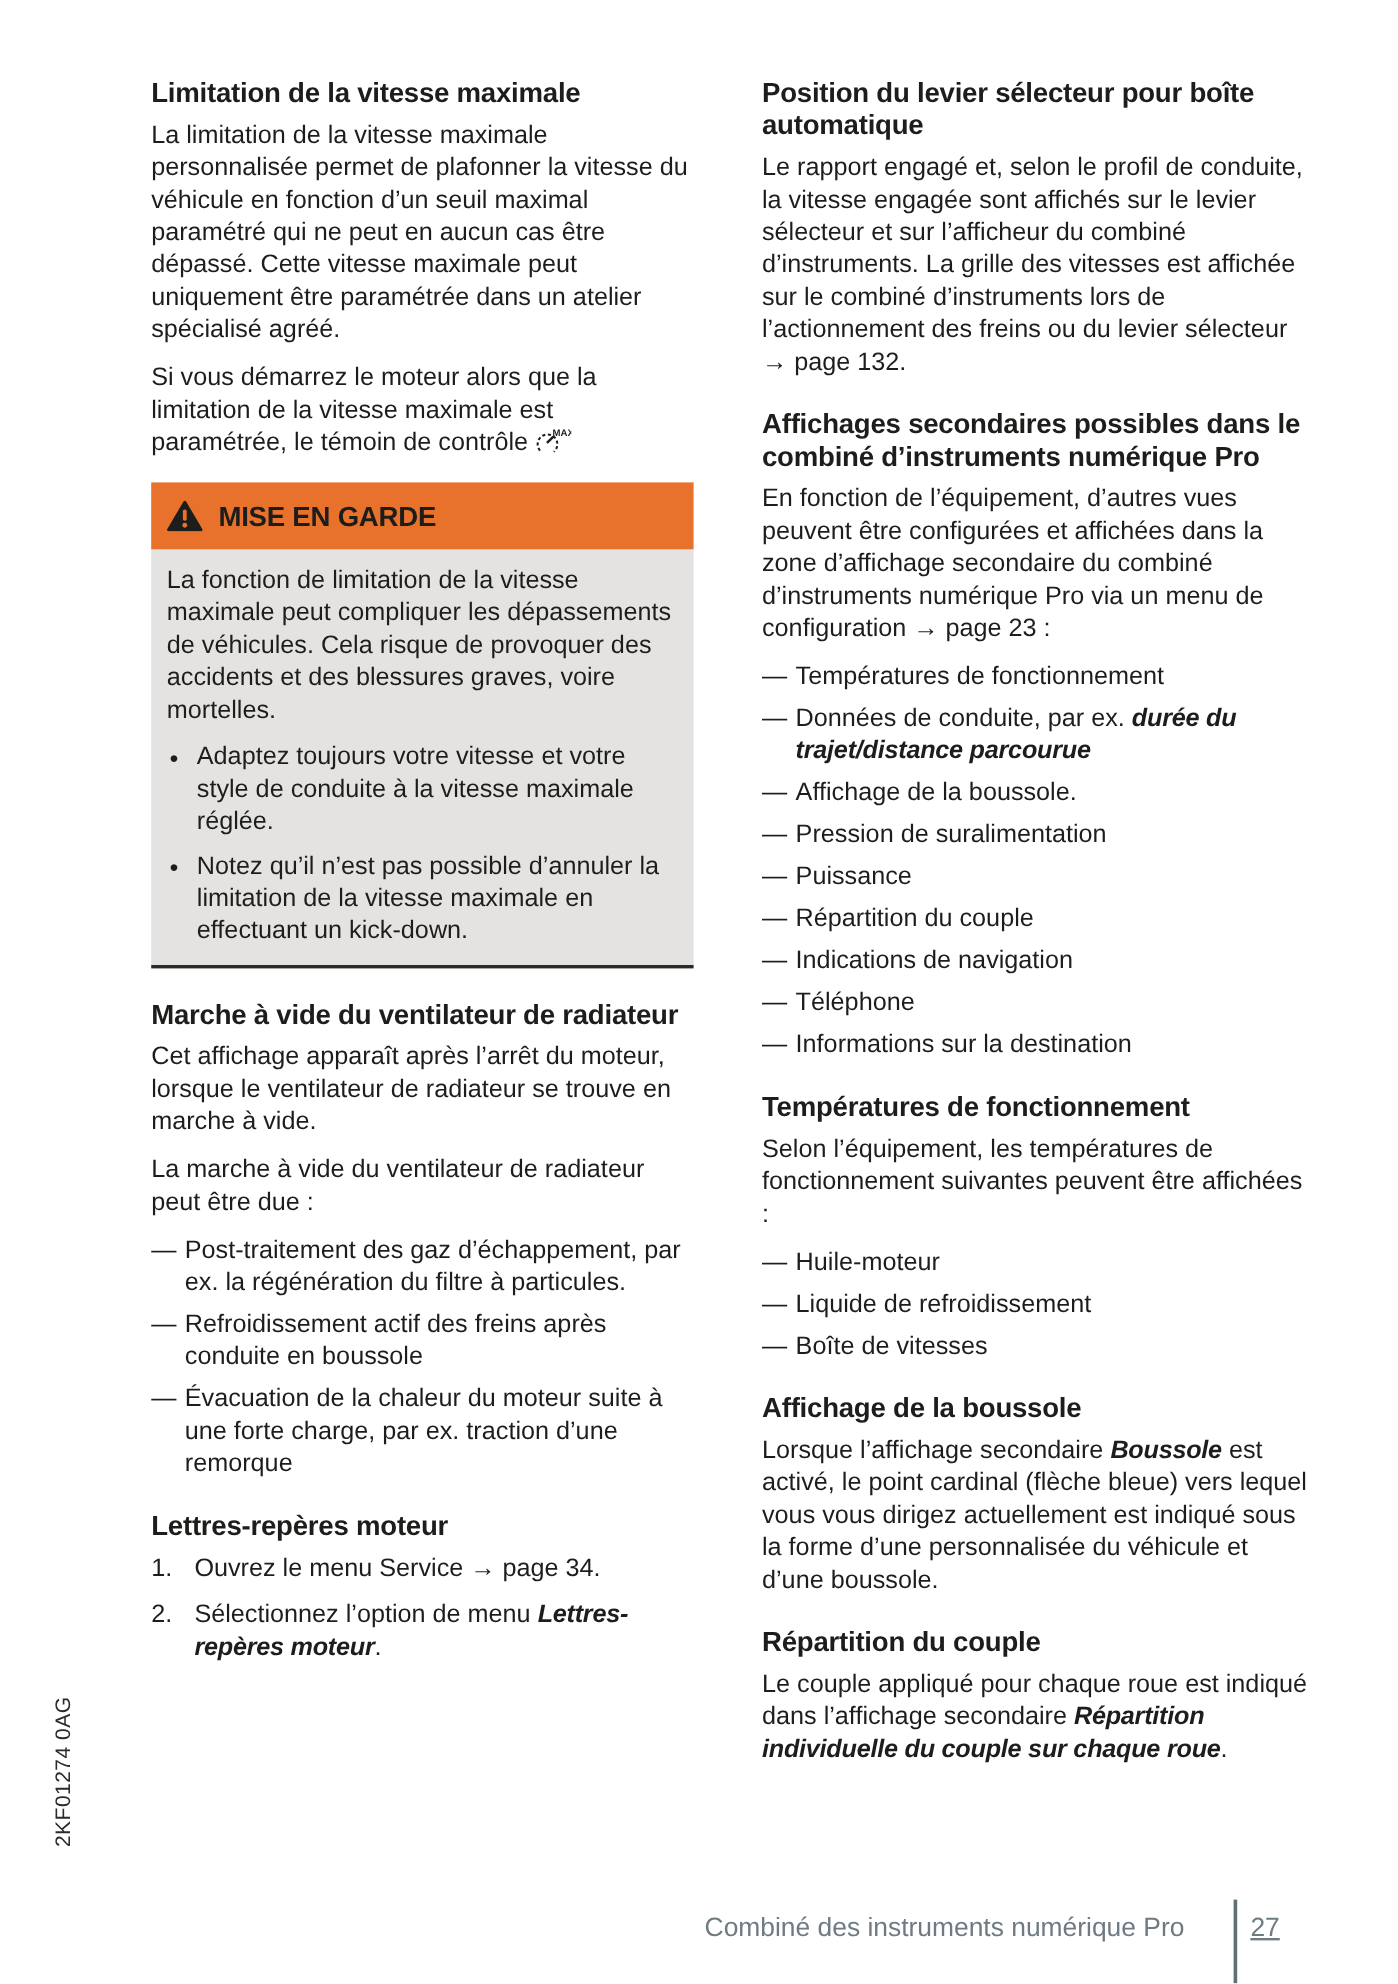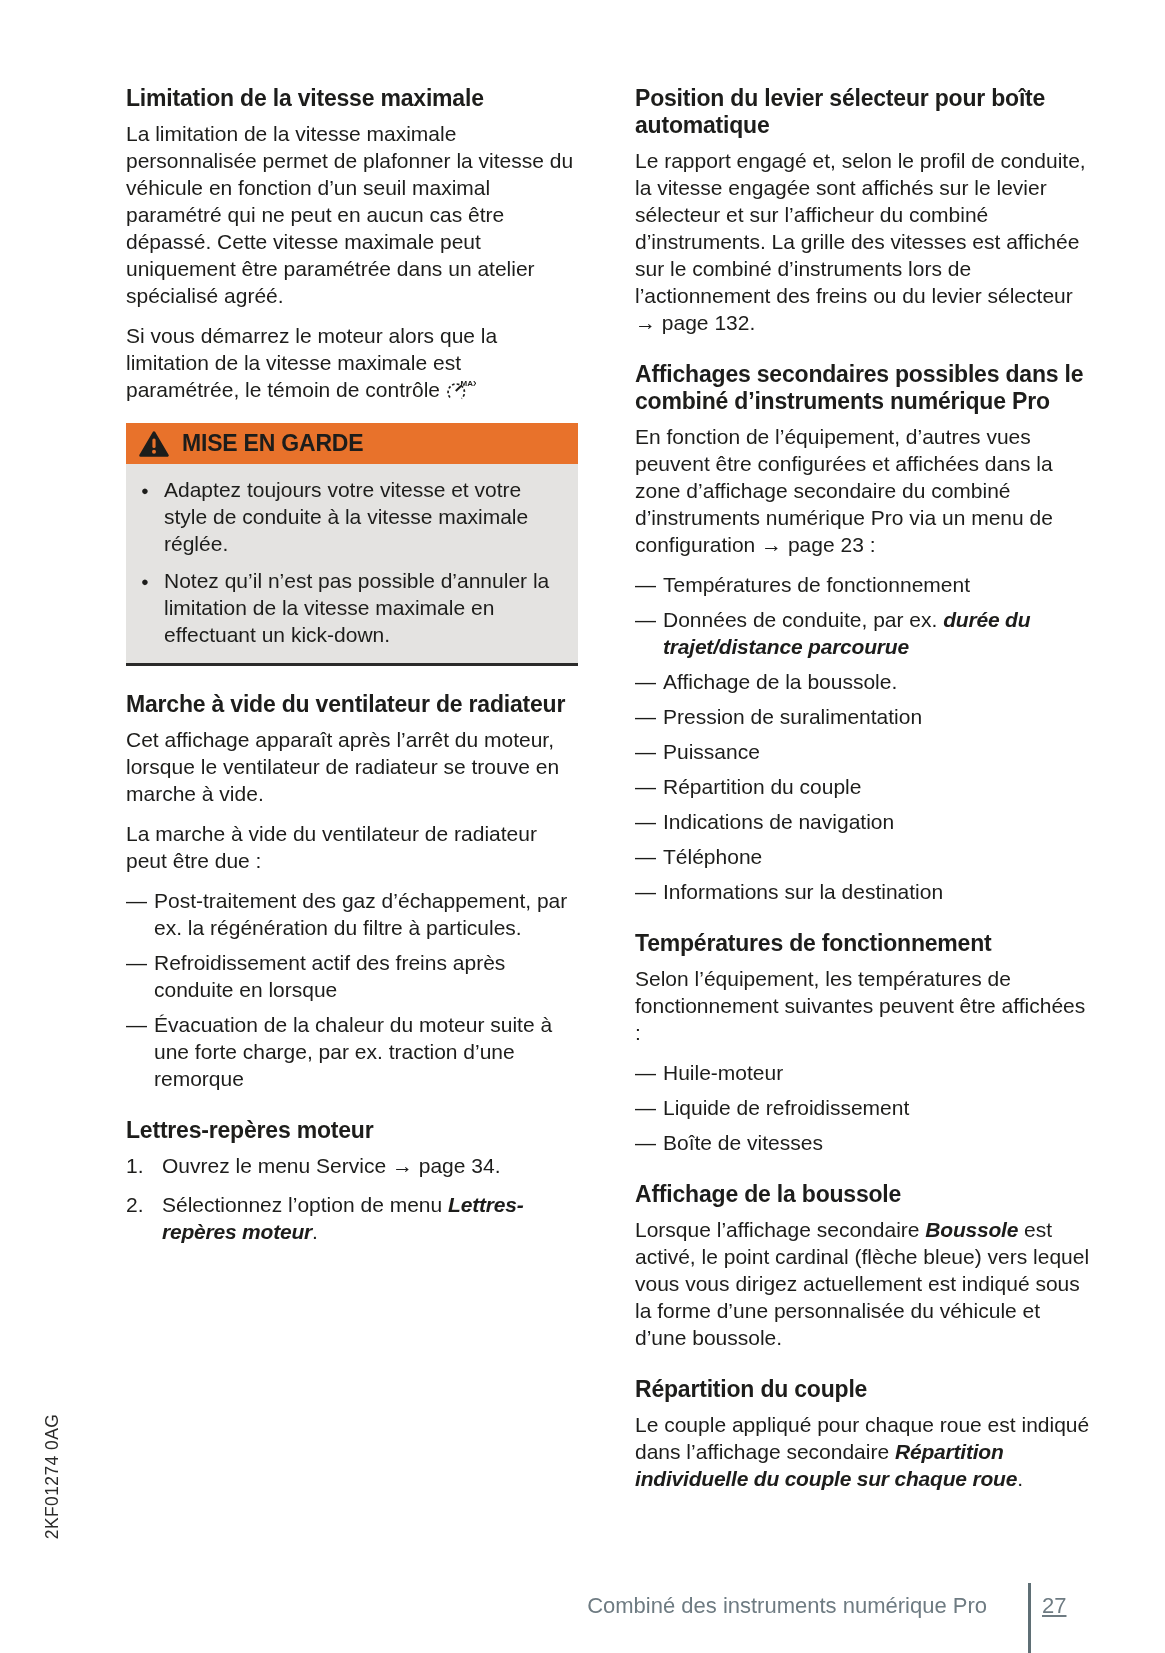--- a/index.html
+++ b/index.html
@@ -8,21 +8,21 @@
     width: 1165px;
     height: 1653px;
     background: #ffffff;
     font-family: "Liberation Sans", sans-serif;
     color: #1d1d1b;
     overflow: hidden;
   }
   .columns {
     display: flex;
     gap: 57px;
-    padding: 85px 72px 0 126px;
+    padding: 64px 72px 0 126px;
   }
   .col { width: 455px; flex: 0 0 455px; font-size: 21px; line-height: 27px; }
   .col-left { flex: 0 0 452px; width: 452px; }
 
   h2 {
     font-size: 23px;
     line-height: 27px;
     font-weight: 800;
     letter-spacing: -0.2px;
     margin: 25px 0 8px 0;
@@ -30,21 +30,21 @@
   .col > h2:first-child { margin-top: 0; }
   p { margin: 0 0 13px 0; }
 
   
   .warning {
     margin: 20px 0 24px 0;
     border-bottom: 3px solid #2b2b2a;
   }
   .warning-header {
     background: #e8722b;
-    height: 41px;
+    height: 56px;
     display: flex;
     align-items: center;
     gap: 13px;
     padding: 0 13px;
   }
   .warning-title { font-weight: 800; font-size: 23px; letter-spacing: -0.2px; }
   .warning-body { background: #e4e3e1; padding: 12px 14px 5px 13px; }
   .warning-body p { margin: 0 0 12px 0; }
 
   
@@ -101,41 +101,42 @@
       <div class="warning">
         <div class="warning-header">
           <svg width="30" height="26" viewBox="0 0 30 26">
               <path d="M15 1.5 L28.5 24.5 H1.5 Z" fill="#1d1d1b" stroke="#1d1d1b" stroke-width="2.5" stroke-linejoin="round"></path>
               <rect x="13.4" y="7.5" width="3.2" height="9.5" rx="1.5" fill="#e8722b"></rect>
               <circle cx="15" cy="20.7" r="2" fill="#e8722b"></circle>
             </svg>
           <span class="warning-title">MISE EN GARDE</span>
         </div>
         <div class="warning-body">
+          <p>La fonction de limitation de la vitesse maximale peut compliquer les dépassements de véhicules. Cela risque de provoquer des accidents et des blessures graves, voire mortelles.</p>
           <div class="bullet-item">
               <span class="marker">●</span>
               <span>Adaptez toujours votre vitesse et votre style de conduite à la vitesse maximale réglée.</span>
             </div>
           <div class="bullet-item">
               <span class="marker">●</span>
               <span>Notez qu’il n’est pas possible d’annuler la limitation de la vitesse maximale en effectuant un kick-down.</span>
             </div>
         </div>
       </div>
 
       <h2>Marche à vide du ventilateur de radiateur</h2>
       <p>Cet affichage apparaît après l’arrêt du moteur, lorsque le ventilateur de radiateur se trouve en marche à vide.</p>
       <p>La marche à vide du ventilateur de radiateur peut être due :</p>
       <div class="dash-item">
           <span class="marker">—</span>
           <span>Post-traitement des gaz d’échappement, par ex. la régénération du filtre à particules.</span>
         </div>
       <div class="dash-item">
           <span class="marker">—</span>
-          <span>Refroidissement actif des freins après conduite en lorsque</span>
+          <span>Refroidissement actif des freins après conduite en boussole</span>
         </div>
       <div class="dash-item">
           <span class="marker">—</span>
           <span>Évacuation de la chaleur du moteur suite à une forte charge, par ex. traction d’une remorque</span>
         </div>
 
       <h2>Lettres-repères moteur</h2>
       <div class="step">
           <span class="num">1.</span>
           <span>Ouvrez le menu Service → page 34.</span>

